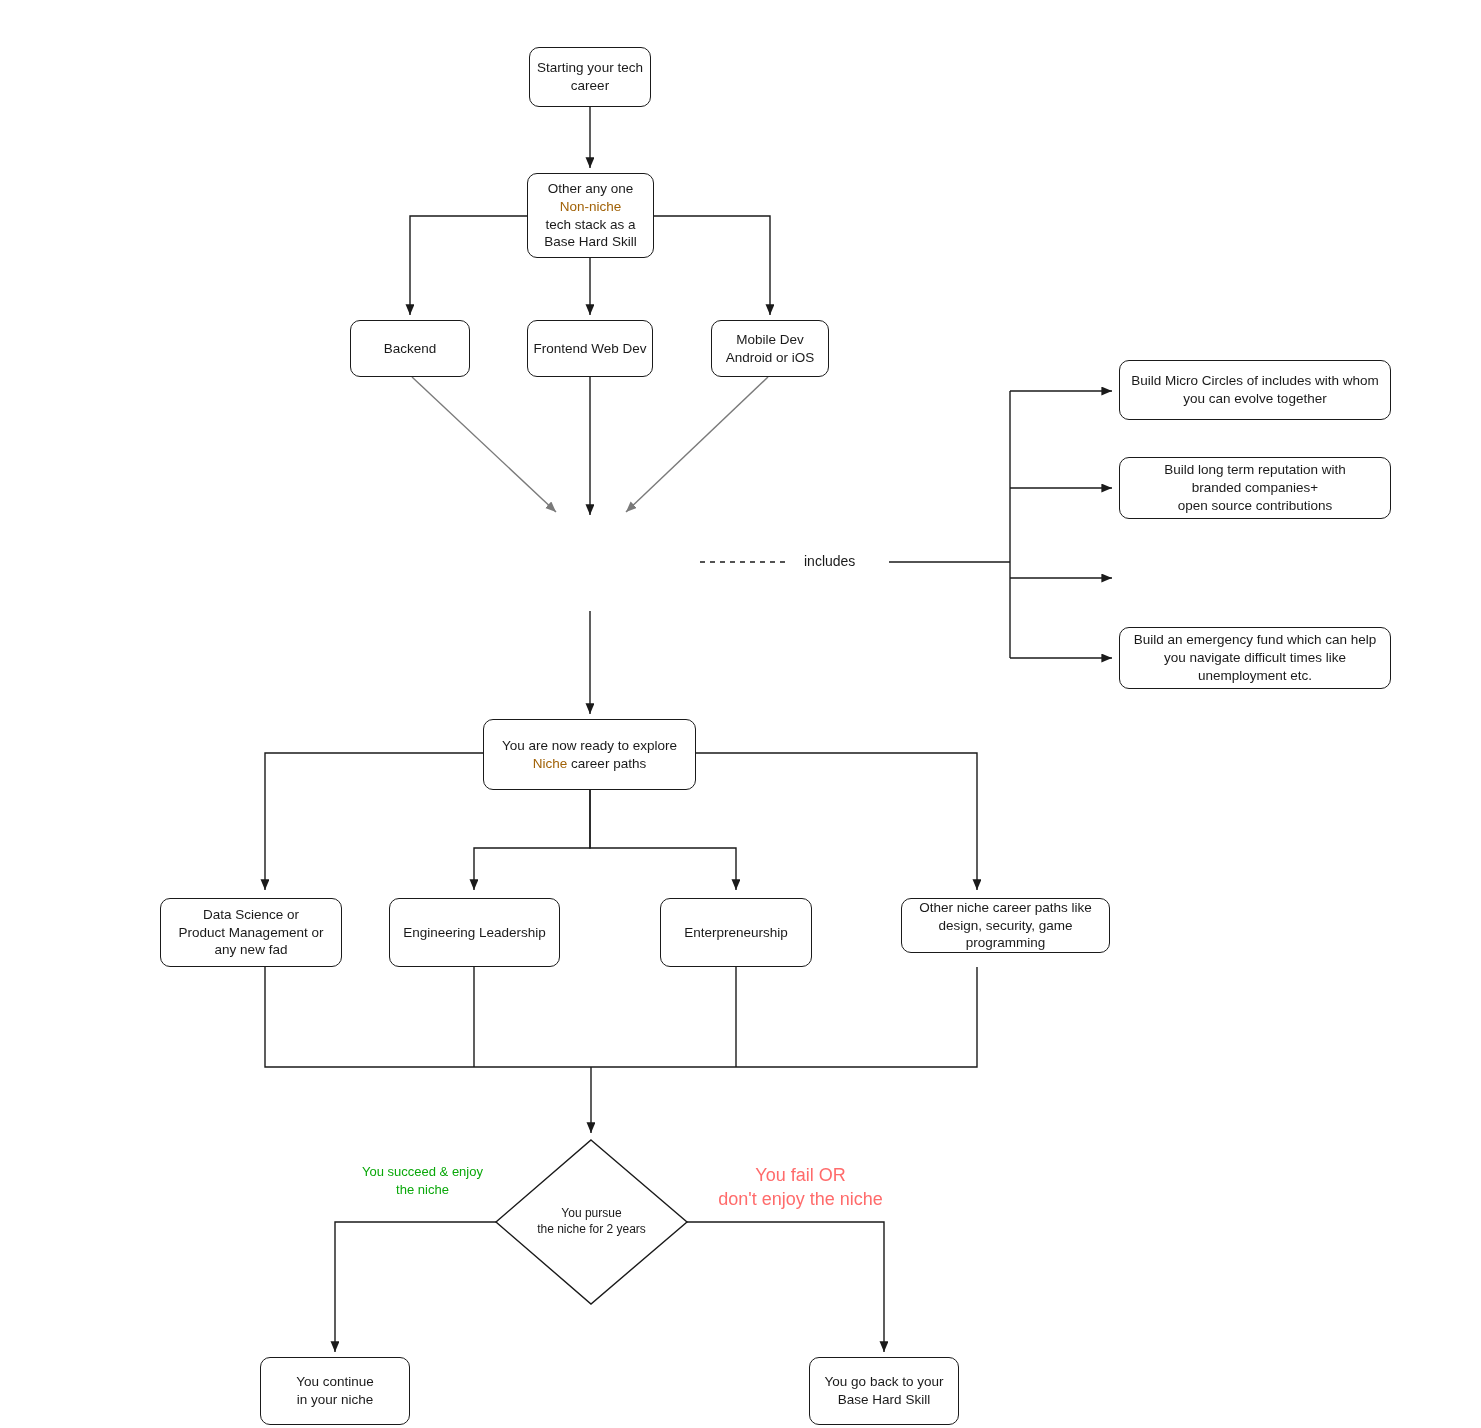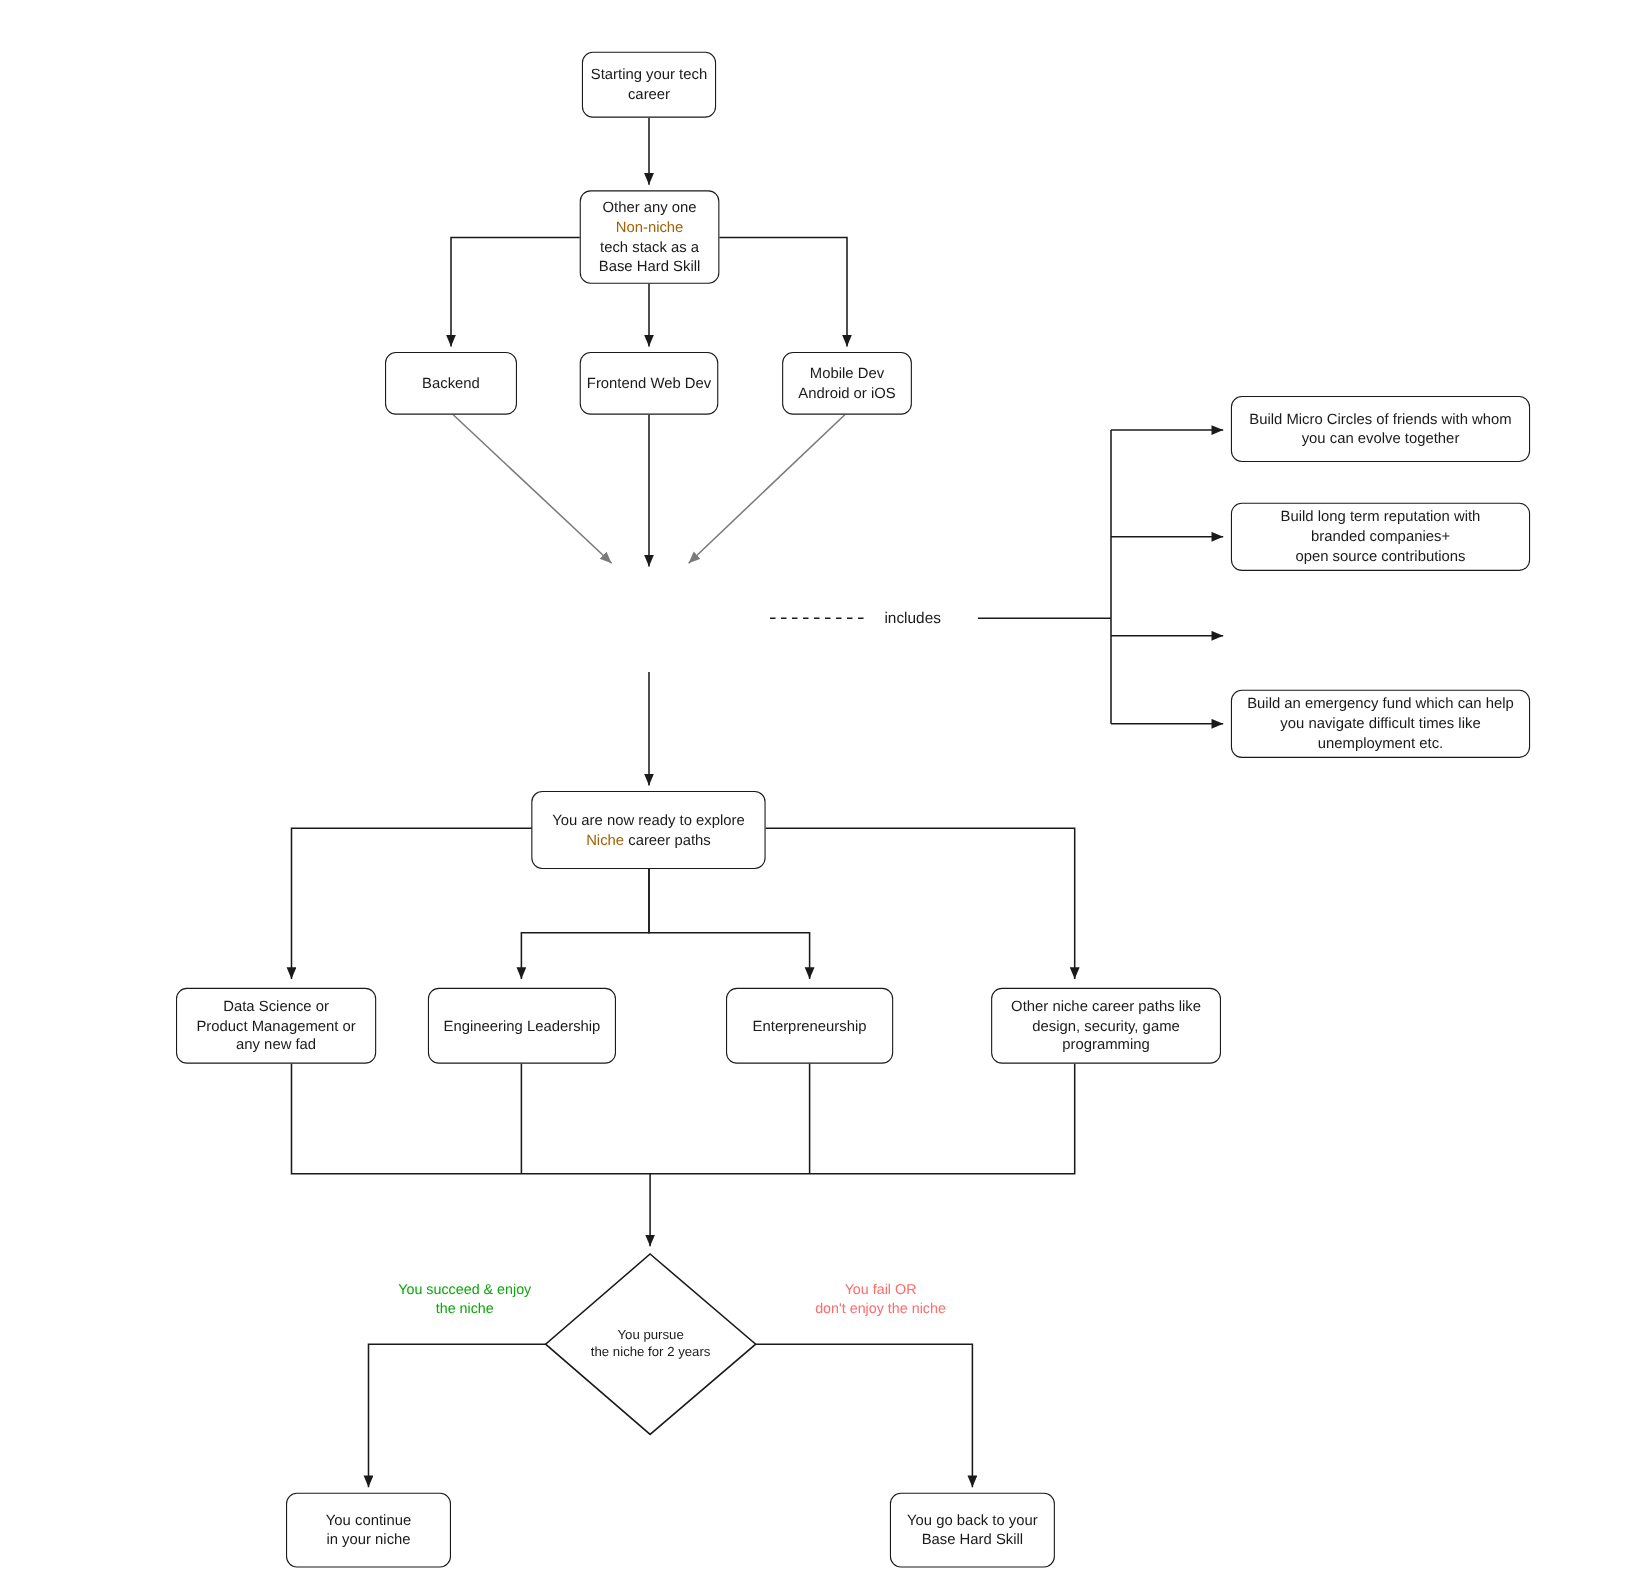--- a/index.html
+++ b/index.html
@@ -40,21 +40,21 @@
   }
   .node .txt { display: block; width: 100%; }
   .hl-blue { color: #a16207; }
   .edge-label {
     position: absolute;
     font-size: 14px;
     color: #1a1a1a;
     white-space: nowrap;
   }
   .edge-label.green { color: #0aa80a; font-size: 13px; text-align: center; line-height: 1.35; }
-  .edge-label.red { color: #ff6b6b; font-size: 13px; text-align: center; line-height: 1.35; }
+  .edge-label.red { color: #ff6b6b; font-size: 18px; text-align: center; line-height: 1.35; }
   .diamond-wrap {
     position: absolute;
     display: flex;
     align-items: center;
     justify-content: center;
   }
   .diamond-wrap .dlabel {
     position: relative;
     z-index: 2;
     text-align: center;
@@ -173,21 +173,21 @@
   </div>
 
   <div class="node" style="left:389px; top:898px; width:171px; height:69px;">
     <span class="txt">Engineering Leadership</span>
   </div>
 
   <div class="node" style="left:660px; top:898px; width:152px; height:69px;">
     <span class="txt">Enterpreneurship</span>
   </div>
 
-  <div class="node" style="left:901px; top:898px; width:209px; height:69px;">
+  <div class="node" style="left:901px; top:898px; width:209px; height:55px;">
     <span class="txt">
       <span>Other niche career paths like</span><br>
       <span>design, security, game</span><br>
       <span>programming</span>
     </span>
   </div>
 
   <div class="diamond-wrap" style="left:496px; top:1140px; width:191px; height:164px;">
     <span class="dlabel">
       <span>You pursue</span><br>
@@ -206,21 +206,21 @@
     <span class="txt">
       <span>You go back to your</span><br>
       <span>Base Hard Skill</span>
     </span>
   </div>
 
   <div class="edge-label" style="left:804px; top:553px;">includes</div>
 
   <div class="node" style="left:1119px; top:360px; width:272px; height:60px;">
     <span class="txt">
-      <span>Build Micro Circles of friends with whom</span><br>
+      <span>Build Micro Circles of includes with whom</span><br>
       <span>you can evolve together</span>
     </span>
   </div>
 
   <div class="node" style="left:1119px; top:457px; width:272px; height:62px;">
     <span class="txt">
       <span>Build long term reputation with</span><br>
       <span>branded companies+</span><br>
       <span>open source contributions</span>
     </span>

